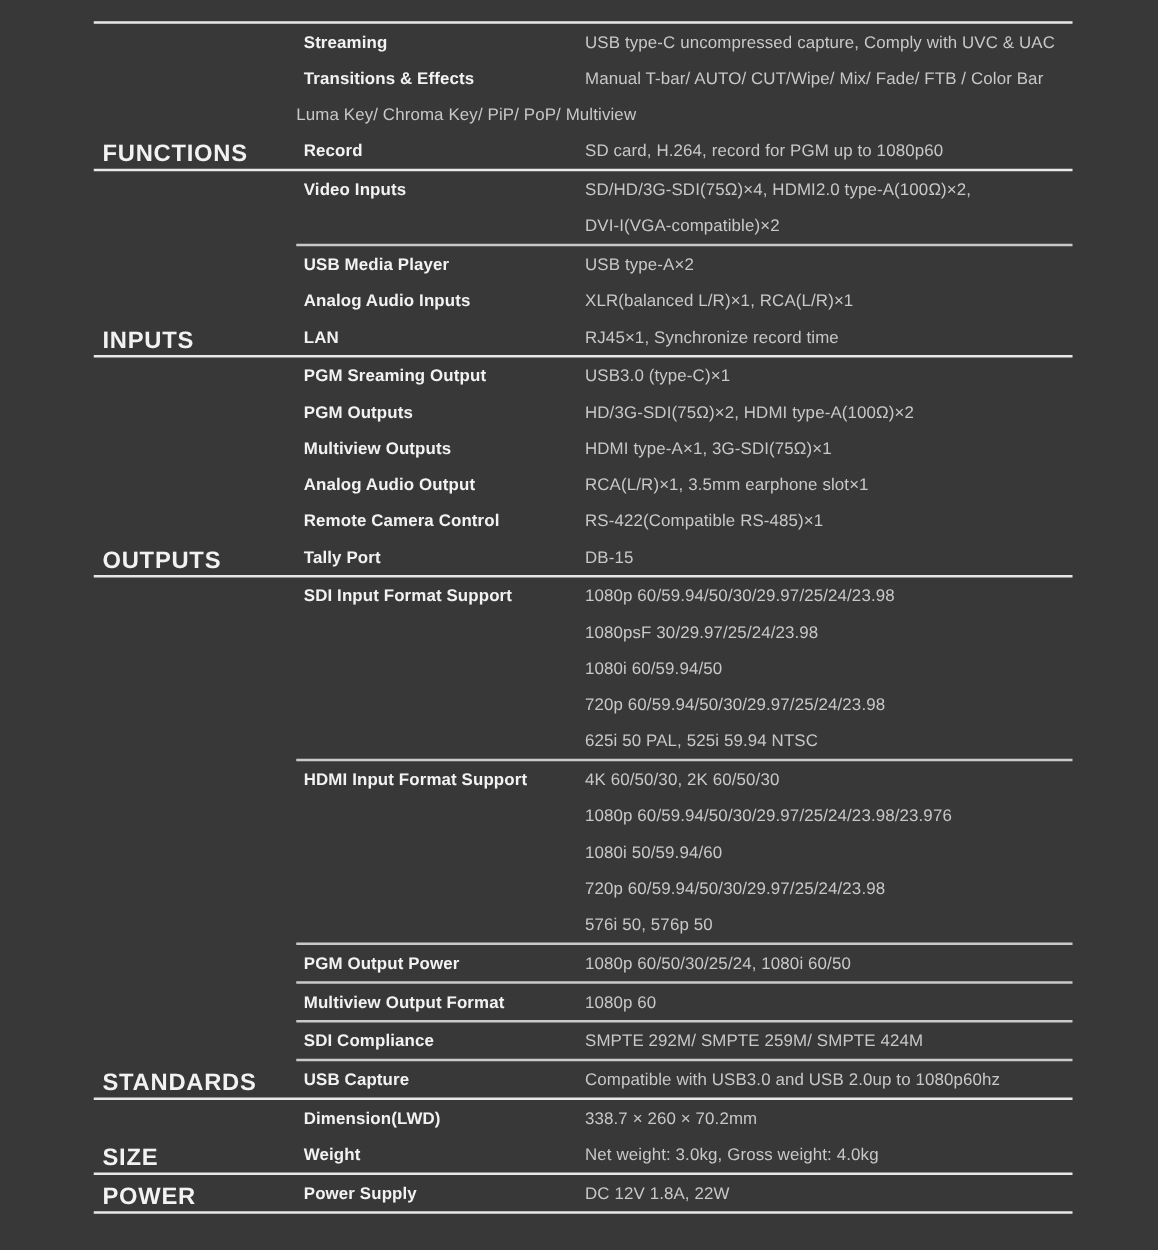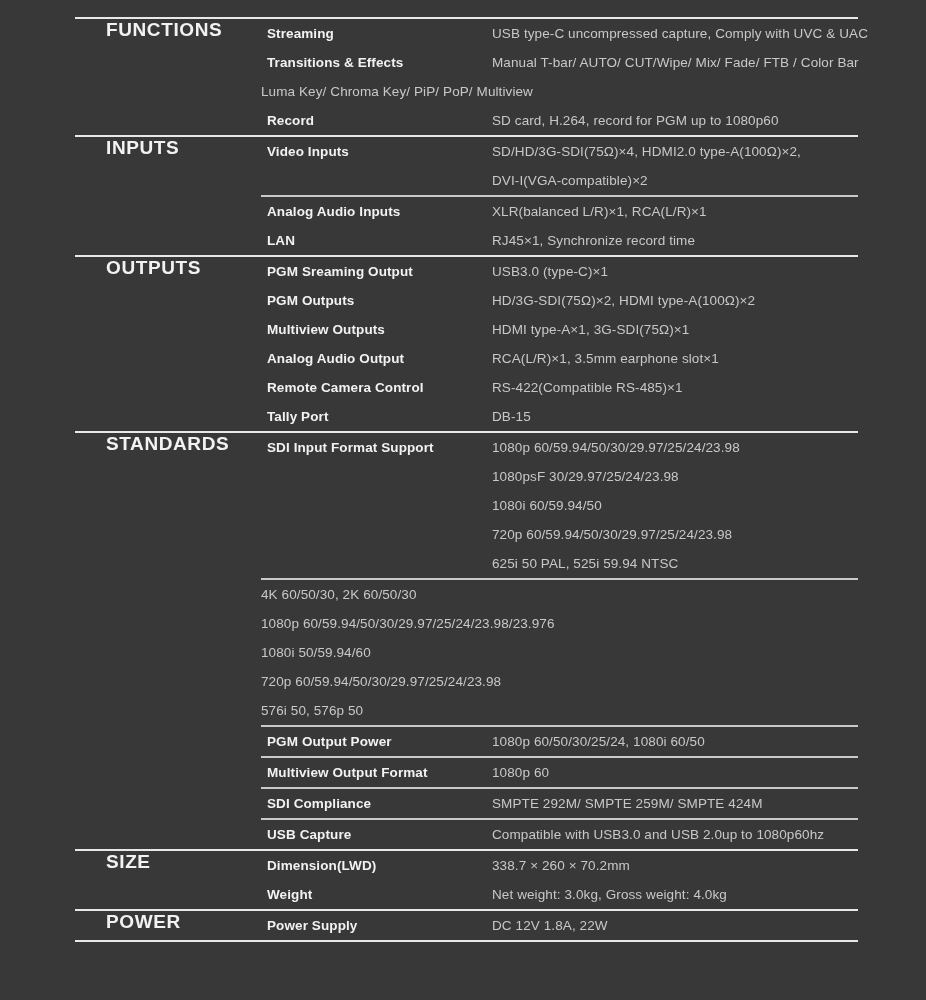--- a/index.html
+++ b/index.html
@@ -22,22 +22,21 @@
     border-bottom: 2px solid var(--line-full, #e8e8e8);
   }
   .spec-section {
     display: flex;
     border-top: 2px solid var(--line-full, #e8e8e8);
   }
   .section-label-cell {
     width: 162px;
     flex: none;
     display: flex;
-    align-items: flex-start;
-    margin-left: 24px;
+    align-items: flex-end;
   }
   .section-label {
     font-size: 19px;
     font-weight: bold;
     color: var(--label-color, #f5f5f5);
     letter-spacing: 0.6px;
     padding-left: 7px;
   }
   .section-rows {
     flex: 1;
@@ -119,20 +118,26 @@
           <div class="spec-row">
             <div class="row-label">Video Inputs</div>
             <div class="row-values">
               <div class="value-line">SD/HD/3G-SDI(75Ω)×4, HDMI2.0 type-A(100Ω)×2,</div>
               <div class="value-line">DVI-I(VGA-compatible)×2</div>
             </div>
           </div>
         </div>
         <div class="row-group">
           <div class="spec-row">
+            <div class="row-label">USB Media Player</div>
+            <div class="row-values">
+              <div class="value-line">USB type-A×2</div>
+            </div>
+          </div>
+          <div class="spec-row">
             <div class="row-label">Analog Audio Inputs</div>
             <div class="row-values">
               <div class="value-line">XLR(balanced L/R)×1, RCA(L/R)×1</div>
             </div>
           </div>
           <div class="spec-row">
             <div class="row-label">LAN</div>
             <div class="row-values">
               <div class="value-line">RJ45×1, Synchronize record time</div>
             </div>
@@ -197,20 +202,21 @@
               <div class="value-line">1080p 60/59.94/50/30/29.97/25/24/23.98</div>
               <div class="value-line">1080psF 30/29.97/25/24/23.98</div>
               <div class="value-line">1080i 60/59.94/50</div>
               <div class="value-line">720p 60/59.94/50/30/29.97/25/24/23.98</div>
               <div class="value-line">625i 50 PAL, 525i 59.94 NTSC</div>
             </div>
           </div>
         </div>
         <div class="row-group">
           <div class="spec-row">
+            <div class="row-label">HDMI Input Format Support</div>
             <div class="row-values">
               <div class="value-line">4K 60/50/30, 2K 60/50/30</div>
               <div class="value-line">1080p 60/59.94/50/30/29.97/25/24/23.98/23.976</div>
               <div class="value-line">1080i 50/59.94/60</div>
               <div class="value-line">720p 60/59.94/50/30/29.97/25/24/23.98</div>
               <div class="value-line">576i 50, 576p 50</div>
             </div>
           </div>
         </div>
         <div class="row-group">

